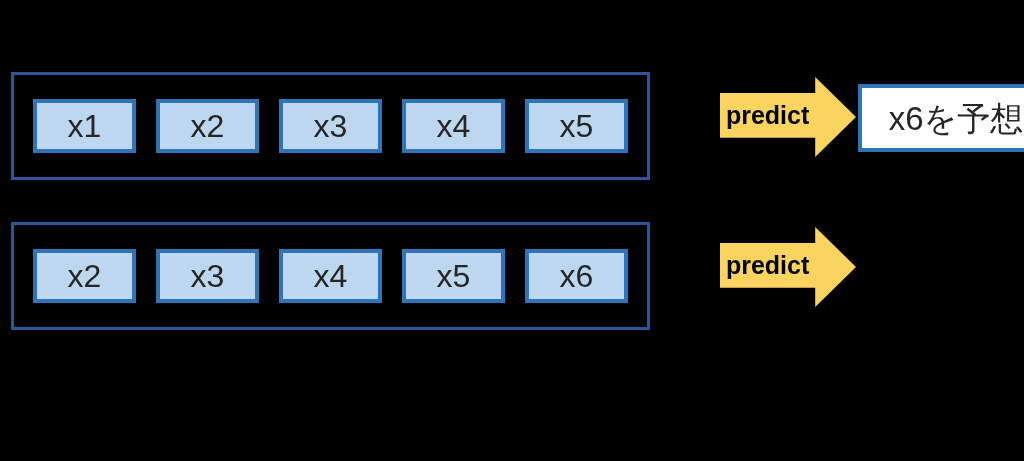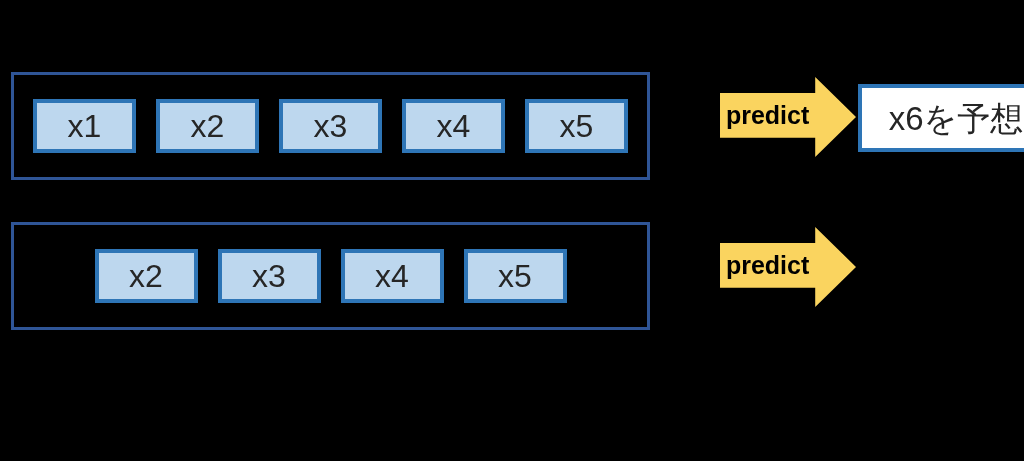--- a/index.html
+++ b/index.html
@@ -144,20 +144,23 @@
       </div>
       <div class="seq-box">
         <span class="seq-label">x3</span>
       </div>
       <div class="seq-box">
         <span class="seq-label">x4</span>
       </div>
       <div class="seq-box">
         <span class="seq-label">x5</span>
       </div>
+      <div class="seq-box">
+        <span class="seq-label">x6</span>
+      </div>
     </div>
     <div class="arrow">
       <div class="arrow-label-wrap">
         <span class="arrow-label">predict</span>
       </div>
     </div>
   </div>
 
 </div>
 

